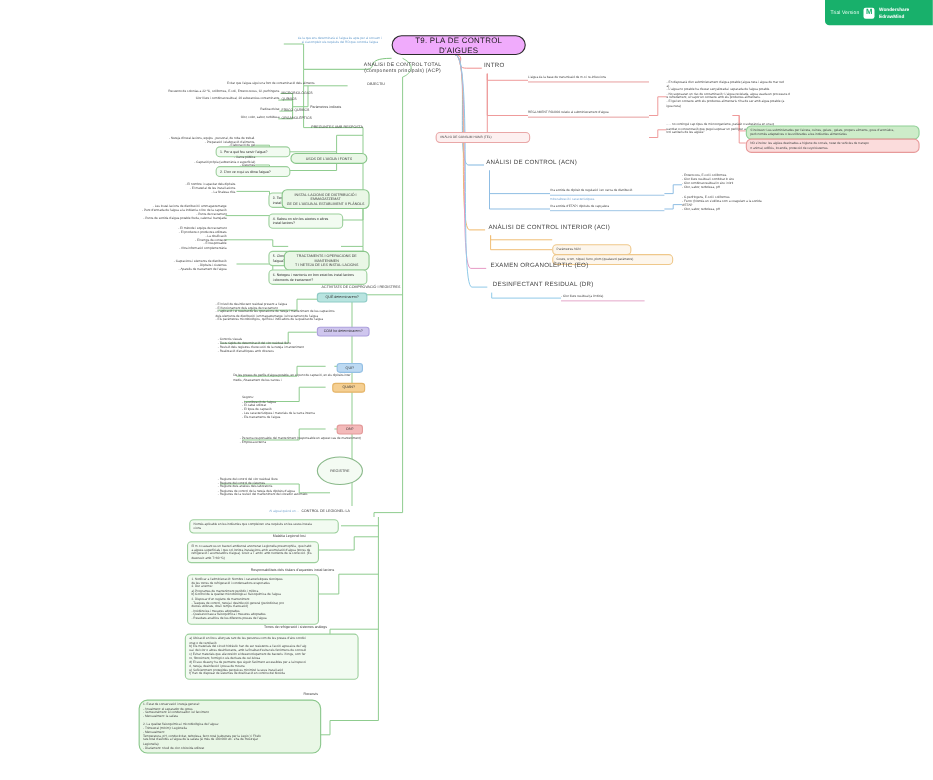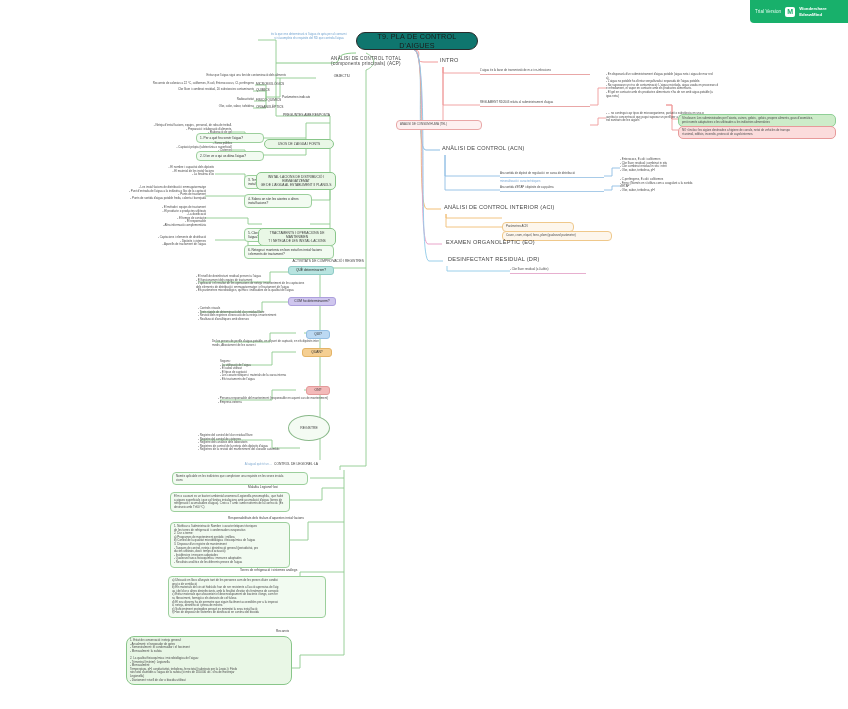--- a/index.html
+++ b/index.html
@@ -11,21 +11,21 @@
   
   .wm{position:absolute;right:0;top:0;width:98px;height:23px;background:#18b06b;
       display:flex;align-items:center;gap:4px;padding:0 5px;box-sizing:border-box;border-radius:0 0 0 4px;}
   .wm-trial{color:#eafff4;font-size:4.5px;letter-spacing:.1px;white-space:nowrap;}
   .wm-logo{width:10px;height:10px;background:#fff;border-radius:2px;color:#18b06b;
            font-size:7px;font-weight:bold;display:flex;align-items:center;justify-content:center;}
   .wm-txt{color:#fff;font-size:4.3px;line-height:5.2px;white-space:nowrap;font-weight:bold;}
 
   
   .node{position:absolute;box-sizing:border-box;}
-  .root{border:1.2px solid #2b2b2b;border-radius:9px;background:#0f766e;
+  .root{border:1.2px solid #2b2b2b;border-radius:9px;background:#f0abfc;
         font-size:7.2px;letter-spacing:.25px;color:#1a1a1a;
         display:flex;align-items:center;justify-content:center;text-align:center;padding:2px 7px;}
   .hdr{font-size:5.6px;color:#444;letter-spacing:.25px;white-space:nowrap;}
   .tiny{font-size:2.9px;color:#4a4a4a;line-height:3.6px;letter-spacing:0;}
   .lbl{font-size:3.3px;color:#3d3d3d;line-height:4px;}
   .q{font-size:3.2px;color:#2f2f2f;line-height:4px;}
 
   .box{border:.7px solid #9ccf9c;border-radius:4px;background:#f2fbf1;padding:2px 3px;}
   .boxG{border:.7px solid #89c68a;border-radius:5px;background:#e9f7e6;padding:2px 3px;}
   .boxR{border:.7px solid #e9a7a7;border-radius:4px;background:#fdf0f0;padding:2px 3px;}

